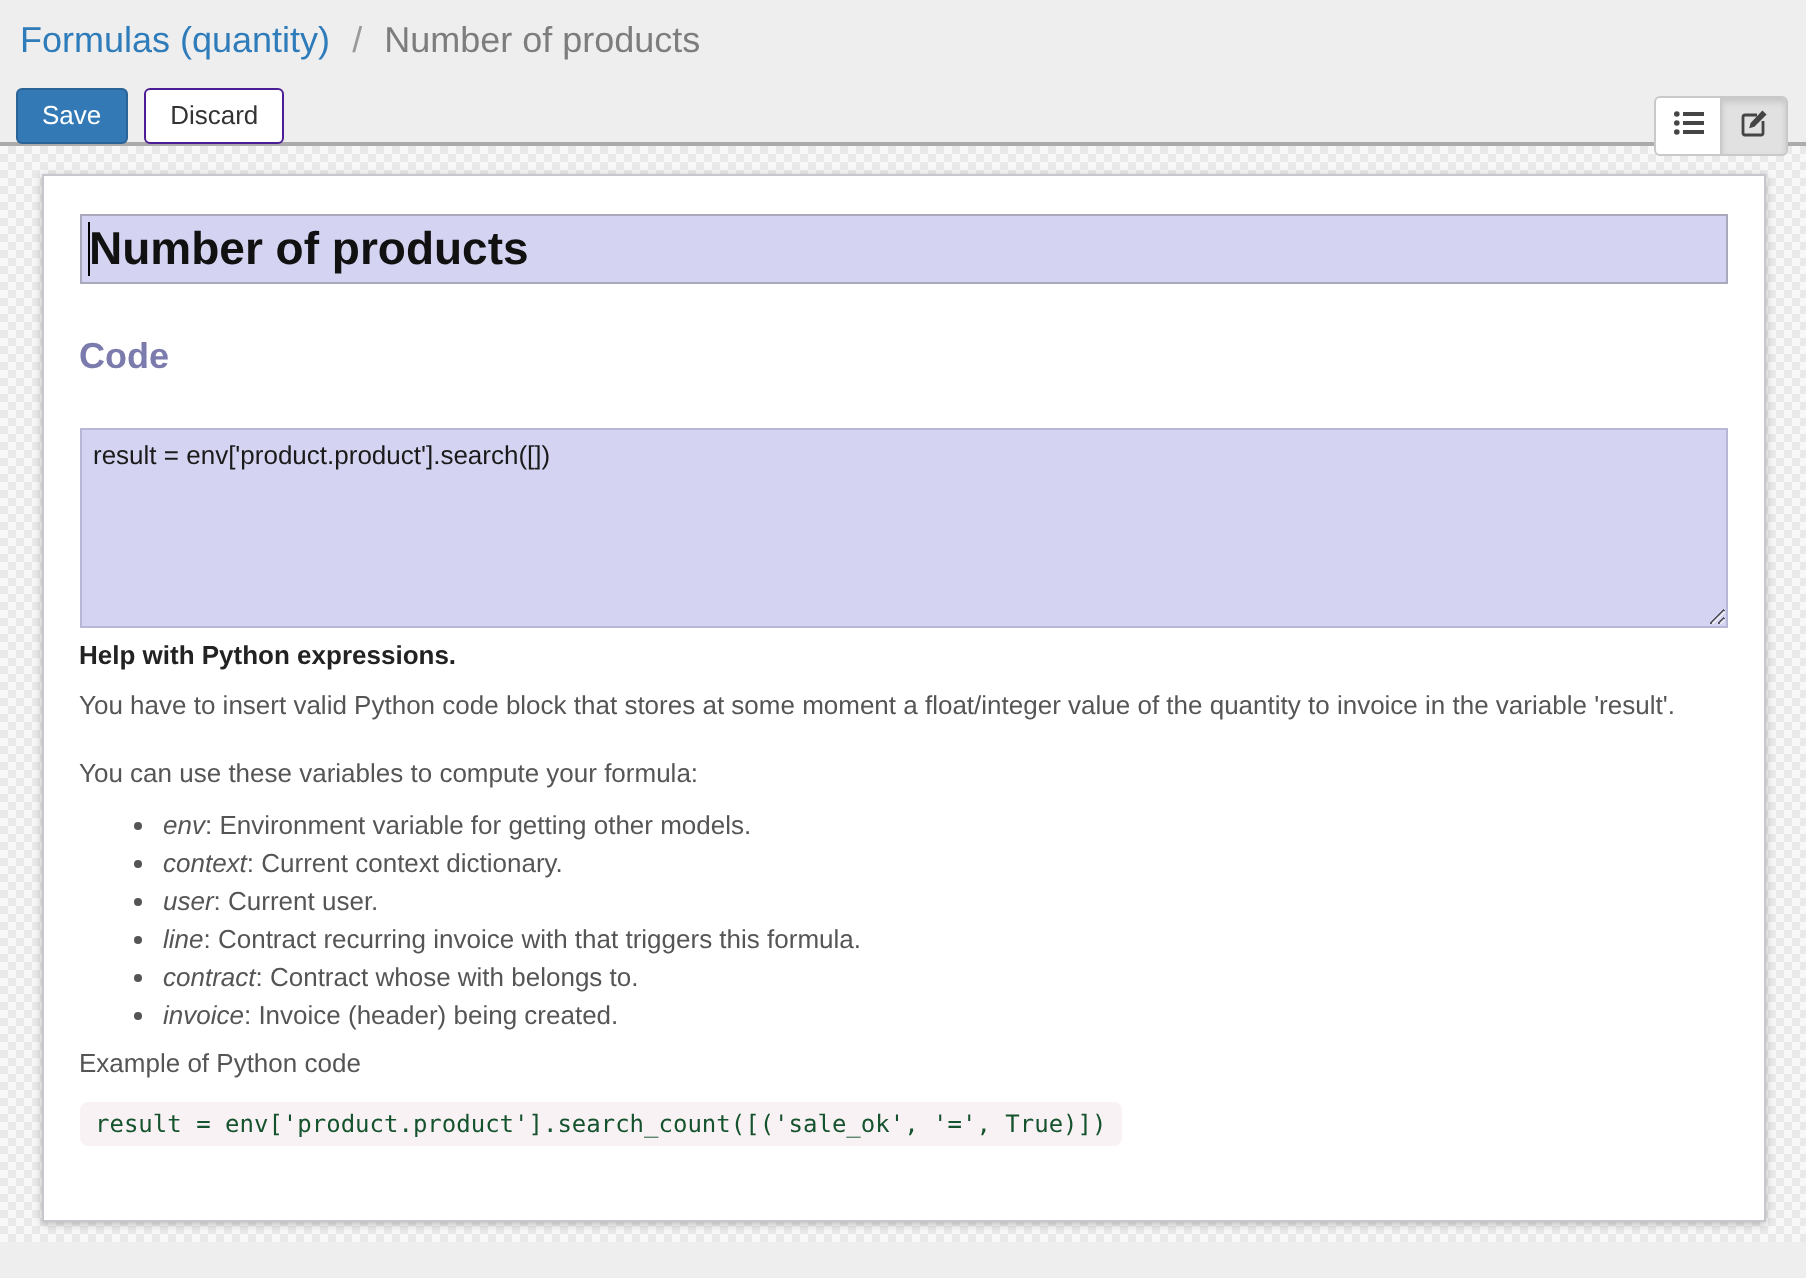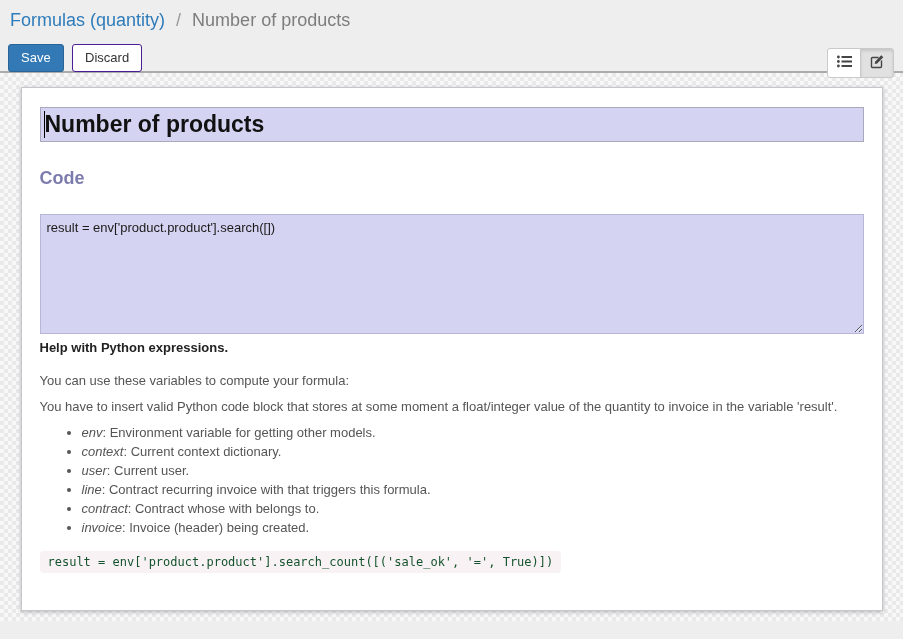--- a/index.html
+++ b/index.html
@@ -98,21 +98,21 @@
     margin-top: 26px;
     font-size: 18px;
     font-weight: bold;
     color: #7c7bad;
   }
 
   .code-textarea {
     display: block;
     margin-top: 25px;
     width: 100%;
-    height: 120px;
+    height: 100px;
     background: #d4d4f2;
     border: 1px solid #b7b7d8;
     font-family: "Liberation Sans", sans-serif;
     font-size: 13px;
     color: #1a1a1a;
     padding: 5px 6px;
     outline: none;
     resize: both;
   }
 
@@ -179,26 +179,27 @@
       <input class="title-input" type="text" value="Number of products" style="">
       <div class="caret"></div>
     </div>
 
     <h2 class="section-heading">Code</h2>
 
     <textarea class="code-textarea" spellcheck="false" style="">result = env['product.product'].search([])</textarea>
 
     <div class="help-block">
       <p class="help-heading">Help with Python expressions.</p>
+      <p class="para">You have to insert valid Python code block that stores at some moment a float/integer value of the quantity to invoice in the variable 'result'.</p>
       <p class="para vars-intro">You can use these variables to compute your formula:</p>
-      <p class="para">You have to insert valid Python code block that stores at some moment a float/integer value of the quantity to invoice in the variable 'result'.</p>
       <ul class="vars-list">
         <li><span class="term">env</span><span>: Environment variable for getting other models.</span></li>
         <li><span class="term">context</span><span>: Current context dictionary.</span></li>
         <li><span class="term">user</span><span>: Current user.</span></li>
         <li><span class="term">line</span><span>: Contract recurring invoice with that triggers this formula.</span></li>
         <li><span class="term">contract</span><span>: Contract whose with belongs to.</span></li>
         <li><span class="term">invoice</span><span>: Invoice (header) being created.</span></li>
       </ul>
+      <p class="para example-label">Example of Python code</p>
       <code class="example-code">result = env['product.product'].search_count([('sale_ok', '=', True)])</code>
     </div>
   </div>
 </div>
 
 </body></html>

